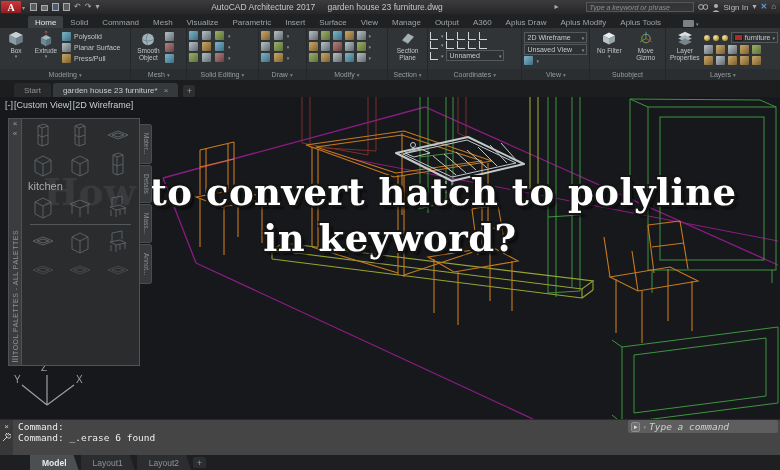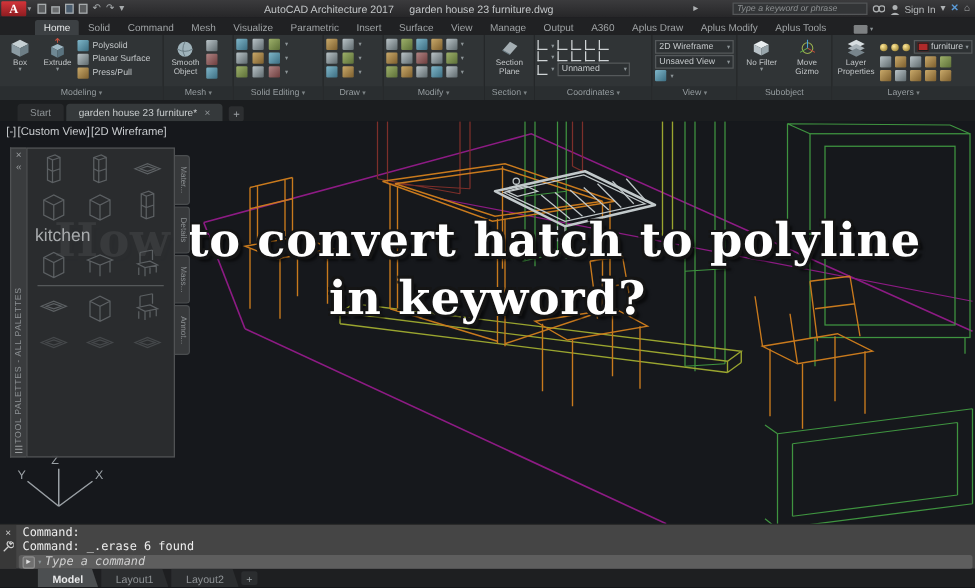--- a/index.html
+++ b/index.html
@@ -98,32 +98,32 @@
               display:flex; flex-direction:column; align-items:center; color:#9b9ea0; }
   .pal-side .px { font-size:8px; line-height:10px; }
   .pal-title { flex:1; writing-mode:vertical-rl; transform:rotate(180deg);
                font-size:7px; letter-spacing:0.5px; color:#8f9396; white-space:nowrap;
                display:flex; align-items:center; }
   .pal-main { flex:1; background:rgba(44,46,48,0.94); border:1px solid #505254;
               overflow:hidden; padding:4px 2px; }
   .pal-grid { display:grid; grid-template-columns:repeat(3,1fr); justify-items:center;
               row-gap:3px; }
   .thumb { width:26px; height:26px; }
-  .pal-group { font-size:14px; color:#a8abad; padding:2px 4px; }
+  .pal-group { font-size:11px; color:#a8abad; padding:2px 4px; }
   .pal-hr { border-top:1px solid #55585a; margin:4px 6px; }
   .pal-tabs { width:12px; display:flex; flex-direction:column; padding-top:6px; gap:1px; }
   .pal-tab { background:#37393b; border:1px solid #4a4d4f; border-left:none;
              border-radius:0 3px 3px 0; color:#8b8f92; font-size:6.5px;
              writing-mode:vertical-rl; padding:8px 1px; text-align:center; white-space:nowrap; }
 
   
   .cmd { height:36px; display:flex; background:#454545; border-top:1px solid #2a2a2a; }
   .cmd-side { width:13px; background:#383838; color:#cfcfcf; display:flex; flex-direction:column;
               align-items:center; gap:2px; padding-top:2px; font-size:8px; }
-  .cmd-main { flex:1; display:flex; flex-direction:column; }
+  .cmd-main { flex:1; display:flex; flex-direction:row; }
   .cmd-hist { flex:1; font-family:"DejaVu Sans Mono", monospace; font-size:9.5px; color:#ededed;
               line-height:11px; padding:1px 5px; }
   .cmd-inrow { height:13px; margin:0 2px 2px; background:#5e5e5e; border-radius:2px;
                display:flex; align-items:center; gap:3px; padding:0 3px; }
   .cmd-ic { font-size:7px; color:#e0e0e0; border:1px solid #8f8f8f; border-radius:2px;
             line-height:8px; padding:0 2px; background:#707070; }
   .cmd-input { flex:1; background:transparent; border:none; outline:none;
                font-family:"DejaVu Sans Mono", monospace; font-size:9.5px; color:#eee; }
   .cmd-input::placeholder { color:#cfcfcf; font-style:italic; }
 

